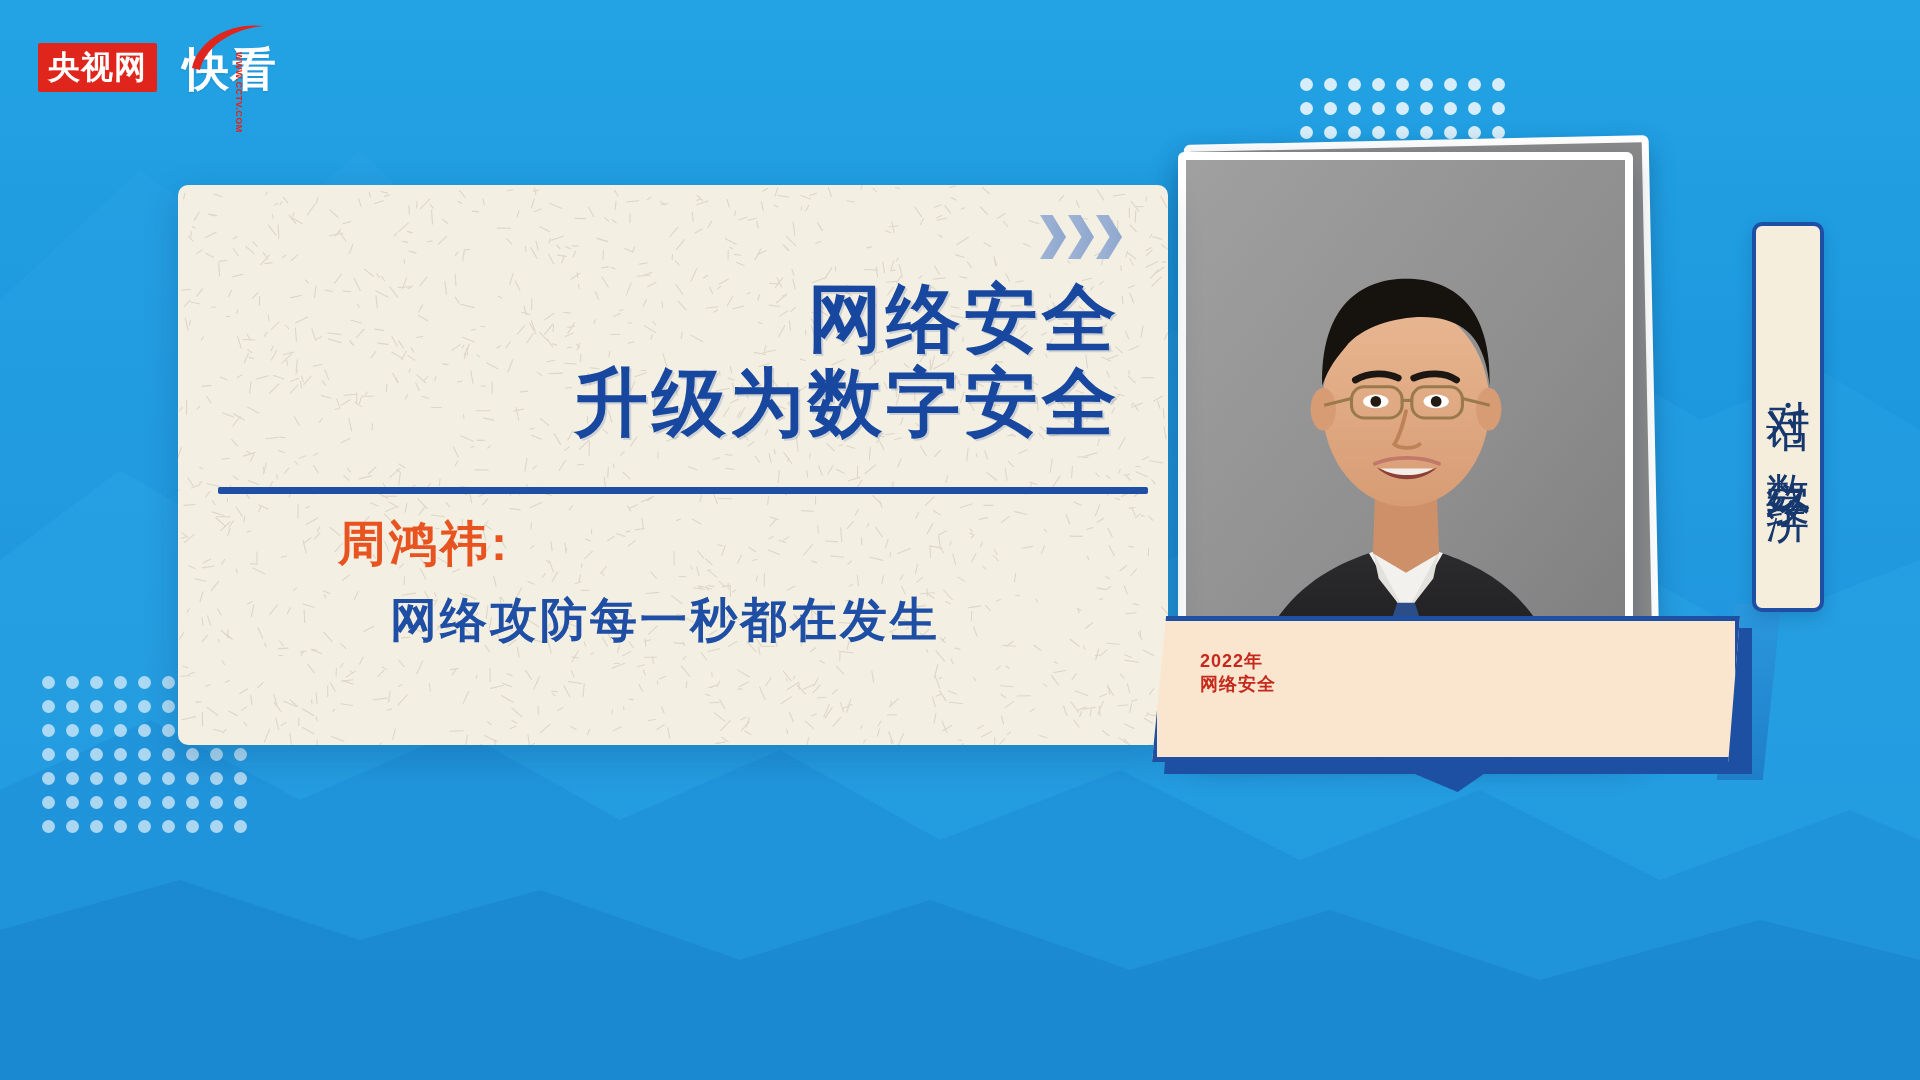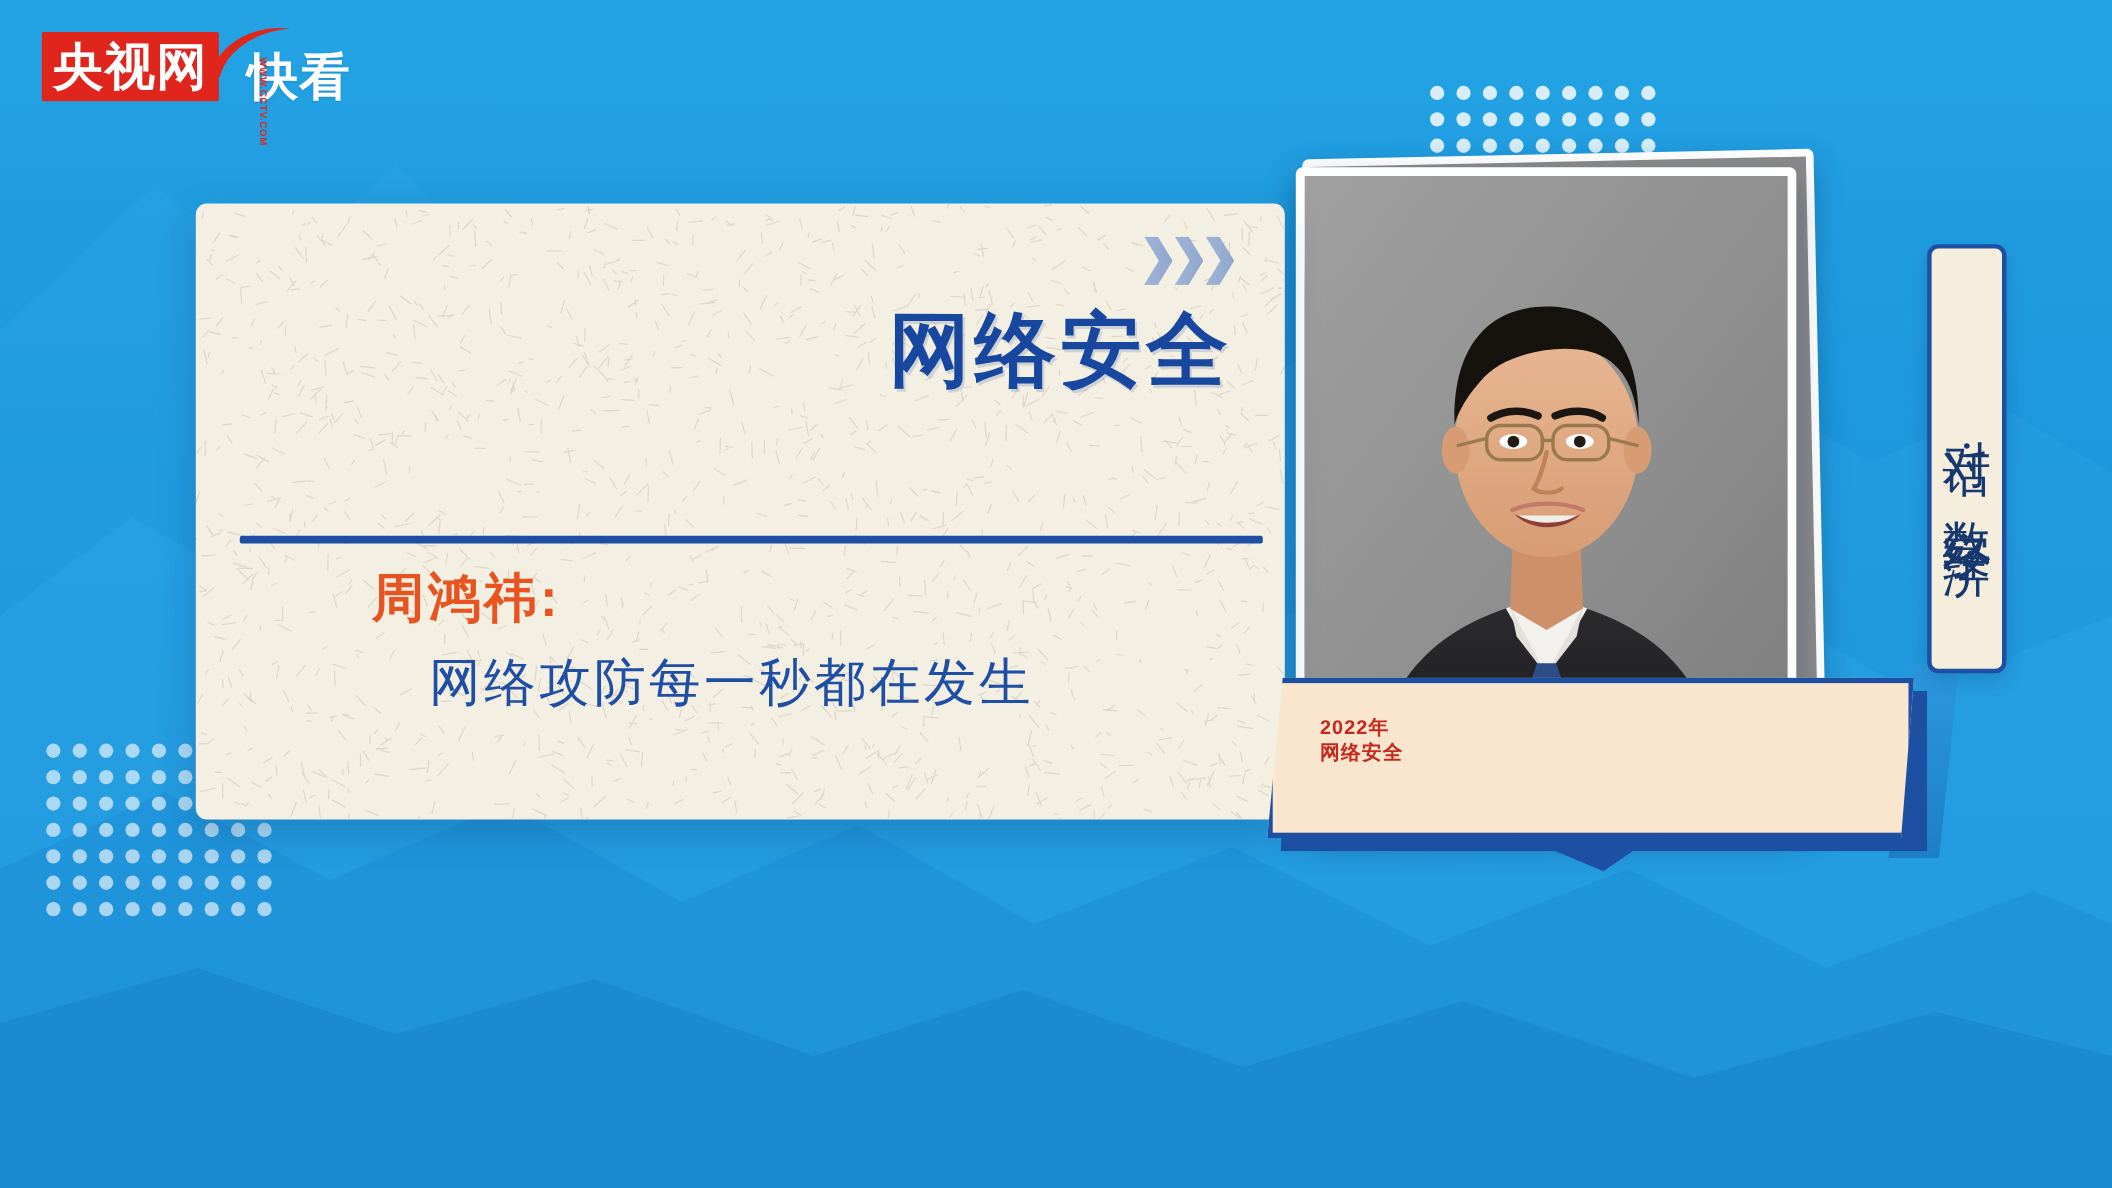--- a/index.html
+++ b/index.html
@@ -27,21 +27,21 @@
   .dots i{
     position:absolute; width:13px; height:13px; border-radius:50%;
     background:rgba(255,255,255,.82);
   }
   .dots.dim i{ background:rgba(255,255,255,.62); }
 
   
   .logo{ position:absolute; left:38px; top:26px; height:66px; display:flex; align-items:flex-end; }
   .logo-red{
     background:#E0261C; color:#fff; font-weight:700;
-    font-size:46px; line-height:1; padding:8px 10px 9px 10px;
+    font-size:32px; line-height:1; padding:8px 10px 9px 10px;
     letter-spacing:1px; border-radius:2px; position:relative; z-index:2;
   }
   .logo-swoosh{ position:absolute; left:150px; top:-4px; width:80px; height:48px; z-index:3; }
   .logo-url{
     position:absolute; left:196px; top:26px; z-index:4;
     writing-mode:vertical-rl; color:#E0261C; font-size:9px;
     letter-spacing:.5px; font-weight:700; transform:scaleY(1);
   }
   .logo-kan{
     color:#fff; font-weight:700; font-size:46px; line-height:1;
@@ -95,21 +95,21 @@
     background:#1E4FA4; border-radius:2px;
   }
 
   .speaker{
     position:absolute; left:160px; top:327px;
     color:#E8541F; font-size:48px; font-weight:600; letter-spacing:3px;
     white-space:nowrap;
   }
   .quote{
     position:absolute; left:212px; top:404px;
-    color:#1E4FA4; font-size:47px; font-weight:400; letter-spacing:3px;
+    color:#1E4FA4; font-size:47px; font-weight:700; letter-spacing:3px;
     white-space:nowrap;
   }
 
   
   .vlabel{
     position:absolute; left:1752px; top:222px; width:72px; height:390px;
     background:#F6EEDD; border:4px solid #1E4FA4; border-radius:10px;
     display:flex; align-items:center; justify-content:center;
     box-shadow:0 6px 16px rgba(0,40,80,.18);
   }
@@ -1775,20 +1775,21 @@
     <div class="card-inner">
 
       <div class="chev">
         <span></span>
           <span></span>
           <span></span>
       </div>
 
       <div class="title">
         <span class="l1">网络安全</span>
+        <span class="l2">升级为数字安全</span>
       </div>
 
       <div class="divider"></div>
 
       <div class="speaker">周鸿祎:</div>
       <div class="quote">网络攻防每一秒都在发生</div>
 
     </div>
   </div>
 

